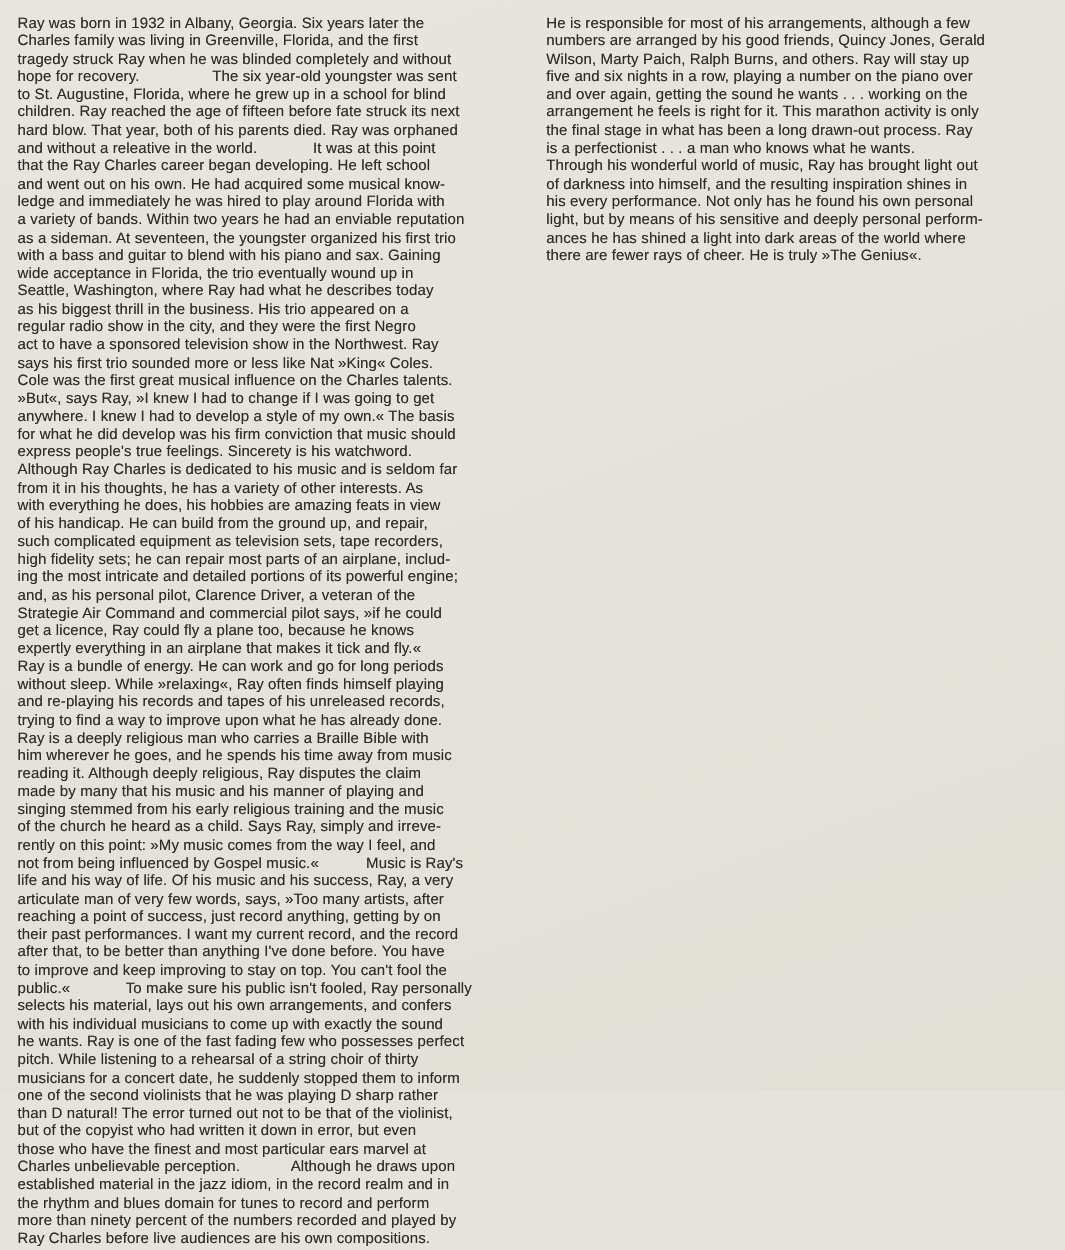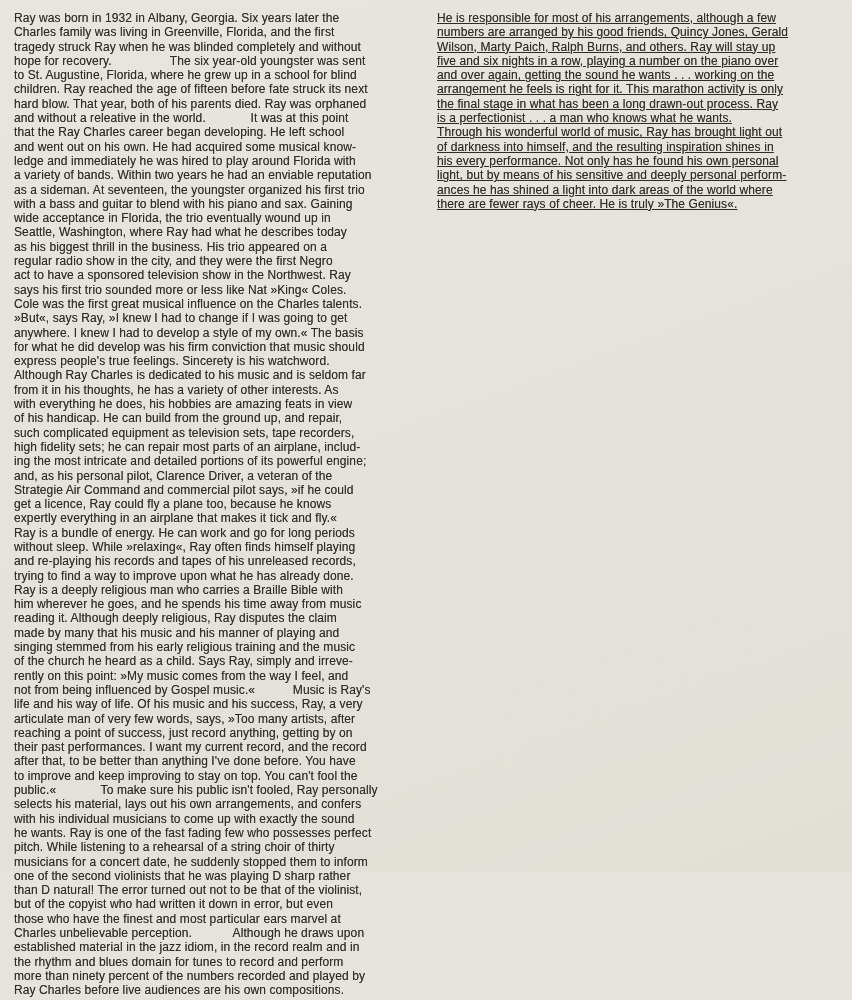--- a/index.html
+++ b/index.html
@@ -29,21 +29,20 @@
     white-space: pre;
     text-shadow: 0 0 0.3px rgba(46, 44, 39, 0.55);
   }
   .col-left {
     left: 14px;
     width: 424px;
   }
   .col-right {
     left: 437px;
     width: 410px;
-    text-decoration: underline;
   }
 </style>
 </head>
 <body>
 
 <div class="page">
   <div class="col col-left">Ray was born in 1932 in Albany, Georgia. Six years later the
 Charles family was living in Greenville, Florida, and the first
 tragedy struck Ray when he was blinded completely and without
 hope for recovery.                 The six year-old youngster was sent

